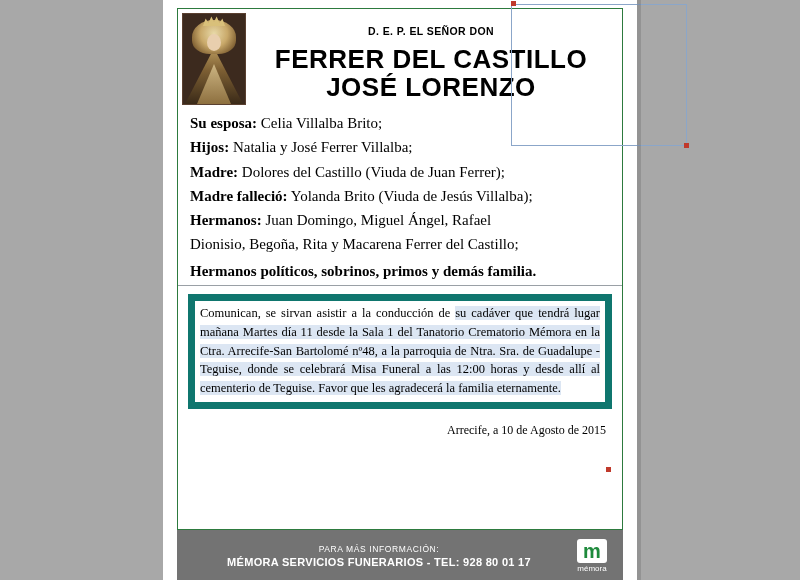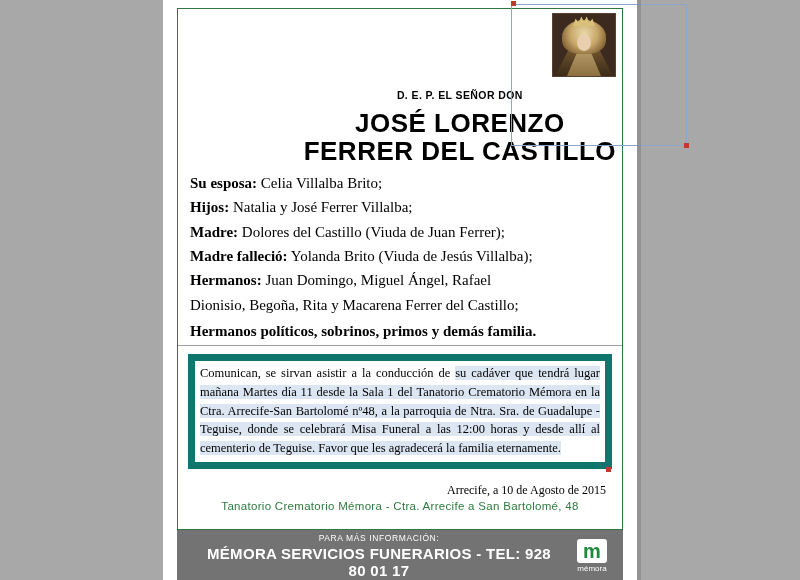--- a/index.html
+++ b/index.html
@@ -28,23 +28,22 @@
     left: 14px;
     top: 8px;
     width: 446px;
     height: 522px;
     border: 1px solid #2d7a3e;
     box-sizing: border-box;
     background: #ffffff;
   }
   .header-row {
     display: flex;
-    align-items: flex-end;
+    align-items: flex-start;
     padding: 4px 6px 0 4px;
-    flex-direction: column;
   }
   .virgin-photo {
     width: 64px;
     height: 92px;
     flex: 0 0 64px;
     background: #3c2a1e;
     position: relative;
     overflow: hidden;
     border: 1px solid #5a4030;
     box-sizing: border-box;
@@ -209,21 +208,21 @@
     color: #ffffff;
     font-family: "Liberation Sans", sans-serif;
     padding-left: 20px;
   }
   .footer-small {
     font-size: 8.5px;
     letter-spacing: .6px;
     margin-bottom: 2px;
   }
   .footer-big {
-    font-size: 15px;
+    font-size: 11px;
     font-weight: bold;
     letter-spacing: .3px;
   }
   .logo-box {
     width: 62px;
     flex: 0 0 62px;
     text-align: center;
     color: #ffffff;
   }
   .logo-m {
@@ -262,22 +261,22 @@
     <div class="header-row">
       <div class="virgin-photo">
         <div class="robe"></div>
         <div class="robe2"></div>
         <div class="halo"></div>
         <div class="face"></div>
         <div class="crown"></div>
       </div>
       <div class="title-block">
         <div class="dep-line">D. E. P. EL SEÑOR DON</div>
+        <div class="deceased-name">FERRER DEL CASTILLO</div>
         <div class="deceased-name">JOSÉ LORENZO</div>
-        <div class="deceased-name">FERRER DEL CASTILLO</div>
       </div>
     </div>
 
 
     <div class="family-list">
       <div class="family-line">
         <span class="rel">Su esposa:</span>
         <span>Celia Villalba Brito;</span>
       </div>
       <div class="family-line">
@@ -301,21 +300,20 @@
         <span>Dionisio, Begoña, Rita y Macarena Ferrer del Castillo;</span>
       </div>
       <div class="fam-final">Hermanos políticos, sobrinos, primos y demás familia.</div>
     </div>
 
     <div class="notice">
       <span>Comunican, se sirvan asistir a la conducción de </span><span class="hl">su cadáver que tendrá lugar mañana Martes día 11 desde la Sala 1 del Tanatorio Crematorio Mémora en la Ctra. Arrecife-San Bartolomé nº48, a la parroquia de Ntra. Sra. de Guadalupe - Teguise, donde se celebrará Misa Funeral a las 12:00 horas y desde allí al cementerio de Teguise. Favor que les agradecerá la familia eternamente.</span>
     </div>
 
     <div class="place-date">Arrecife, a 10 de Agosto de 2015</div>
-    <div class="tanatorio-line">Tanatorio Crematorio Mémora - Ctra. Arrecife a San Bartolomé, 48</div>
   </div>
 
   <div class="selection-box sel-main"></div>
   <div class="sel-marker" style="left:348px; top:1px;"></div>
   <div class="sel-marker" style="left:521px; top:143px;"></div>
   <div class="sel-marker" style="left:443px; top:467px;"></div>
 
   <div class="footer-band">
     <div class="footer-text">
       <div class="footer-small">PARA MÁS INFORMACIÓN:</div>

